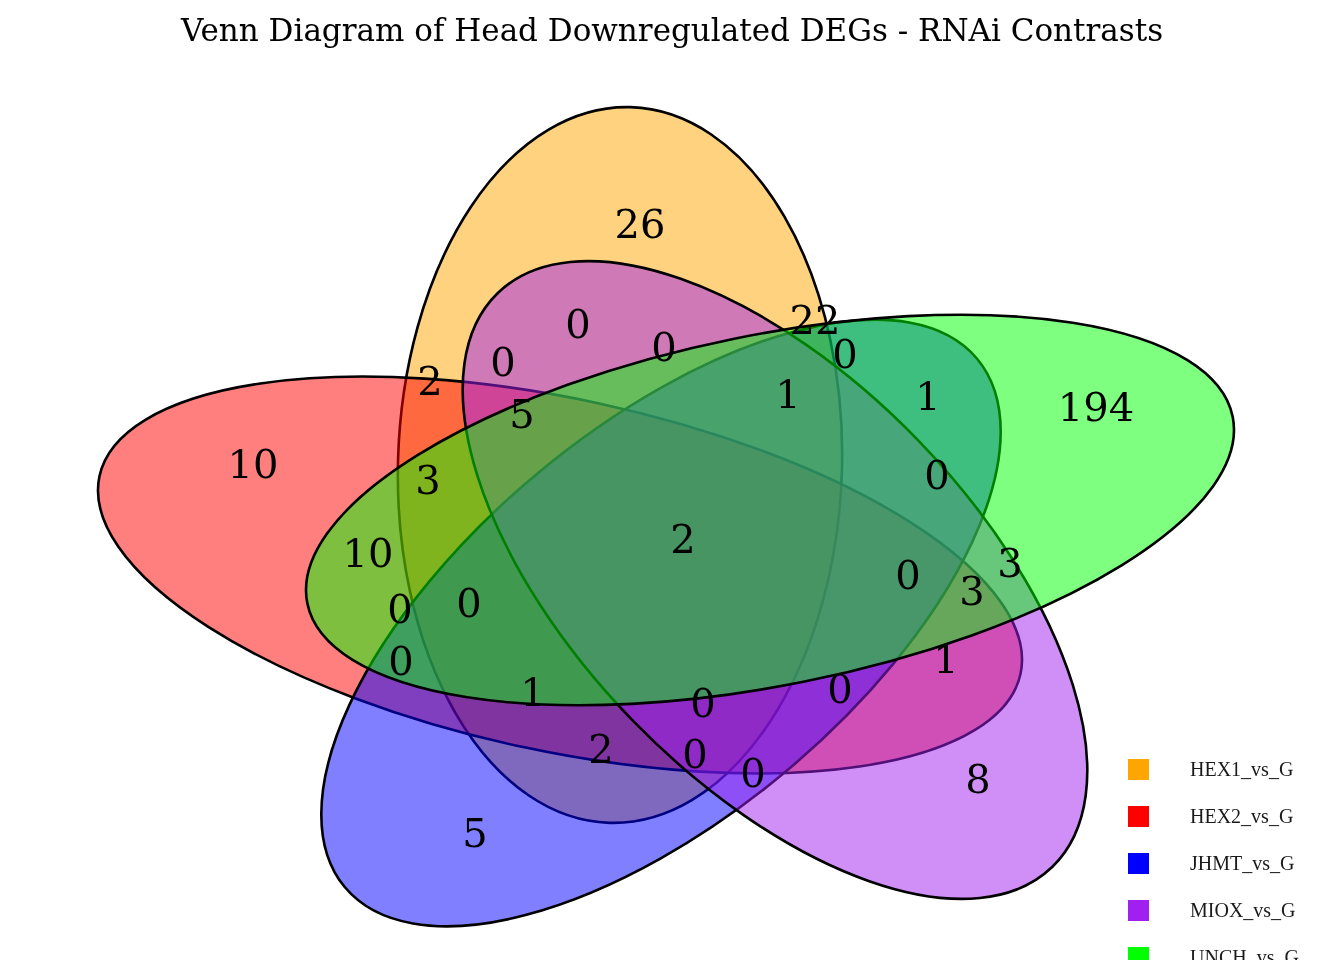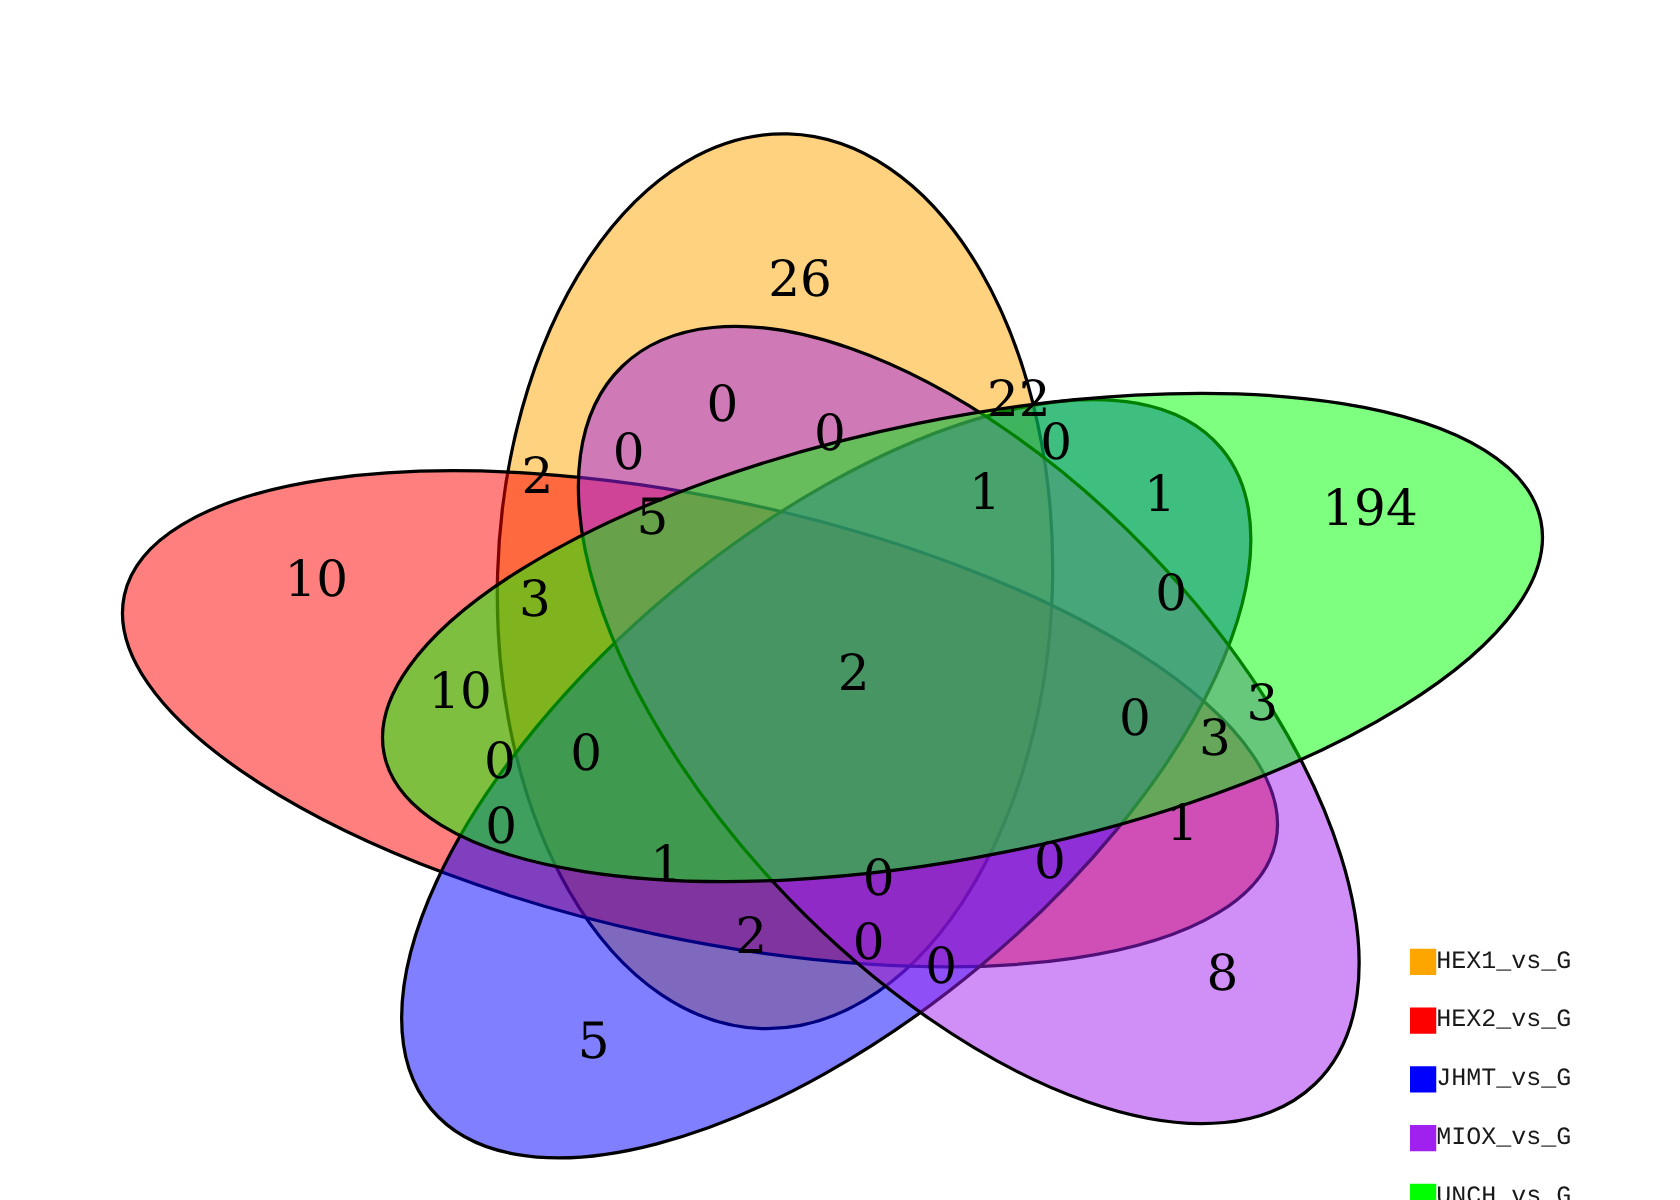--- a/index.html
+++ b/index.html
@@ -56,31 +56,33 @@
     display: flex;
     align-items: center;
     height: 22px;
   }
   .legend-swatch {
     width: 21px;
     height: 21px;
     flex: 0 0 21px;
   }
   .legend-label {
-    font-family: Liberation Mono, monospace;
+    margin-left: 41px;
+    font-family: Liberation Serif, serif;
     font-size: 20px;
     color: #1a1a1a;
     white-space: nowrap;
   }
 </style>
 </head>
 <body>
 
 <div class="canvas">
 
+  <div class="chart-title">Venn Diagram of Head Downregulated DEGs - RNAi Contrasts</div>
 
   <svg class="venn" width="1344" height="960" viewBox="0 0 1344 960">
     <g>
       <ellipse class="venn-ellipse" fill-opacity="0.5" cx="620" cy="465" rx="358" ry="222" transform="rotate(-88.3 620 465)" fill="#FFA500"></ellipse>
       <ellipse class="venn-ellipse" fill-opacity="0.5" cx="560" cy="575" rx="471" ry="176" transform="rotate(12.1 560 575)" fill="#FF0000"></ellipse>
       <ellipse class="venn-ellipse" fill-opacity="0.5" cx="661" cy="623" rx="412" ry="194" transform="rotate(-39.9 661 623)" fill="#0000FF"></ellipse>
       <ellipse class="venn-ellipse" fill-opacity="0.5" cx="775" cy="580" rx="399" ry="200" transform="rotate(46 775 580)" fill="#A020F0"></ellipse>
       <ellipse class="venn-ellipse" fill-opacity="0.5" cx="770" cy="510" rx="472" ry="175" transform="rotate(-11.4 770 510)" fill="#00FF00"></ellipse>
     </g>
     <g id="region-labels">

